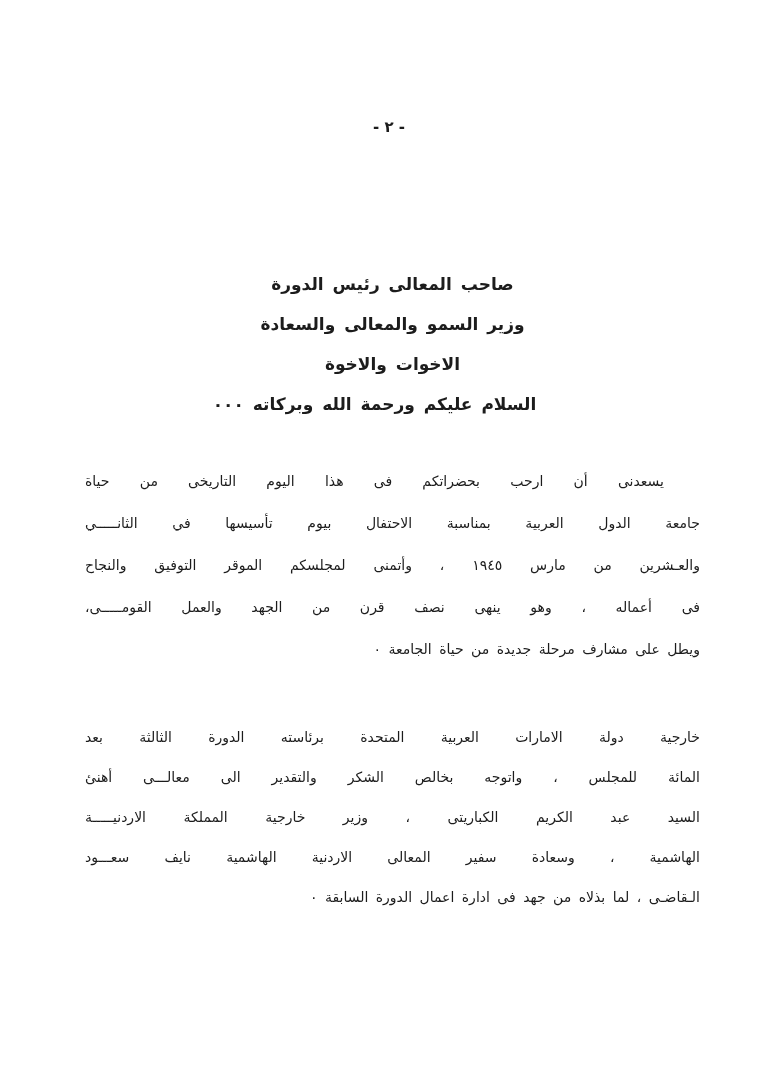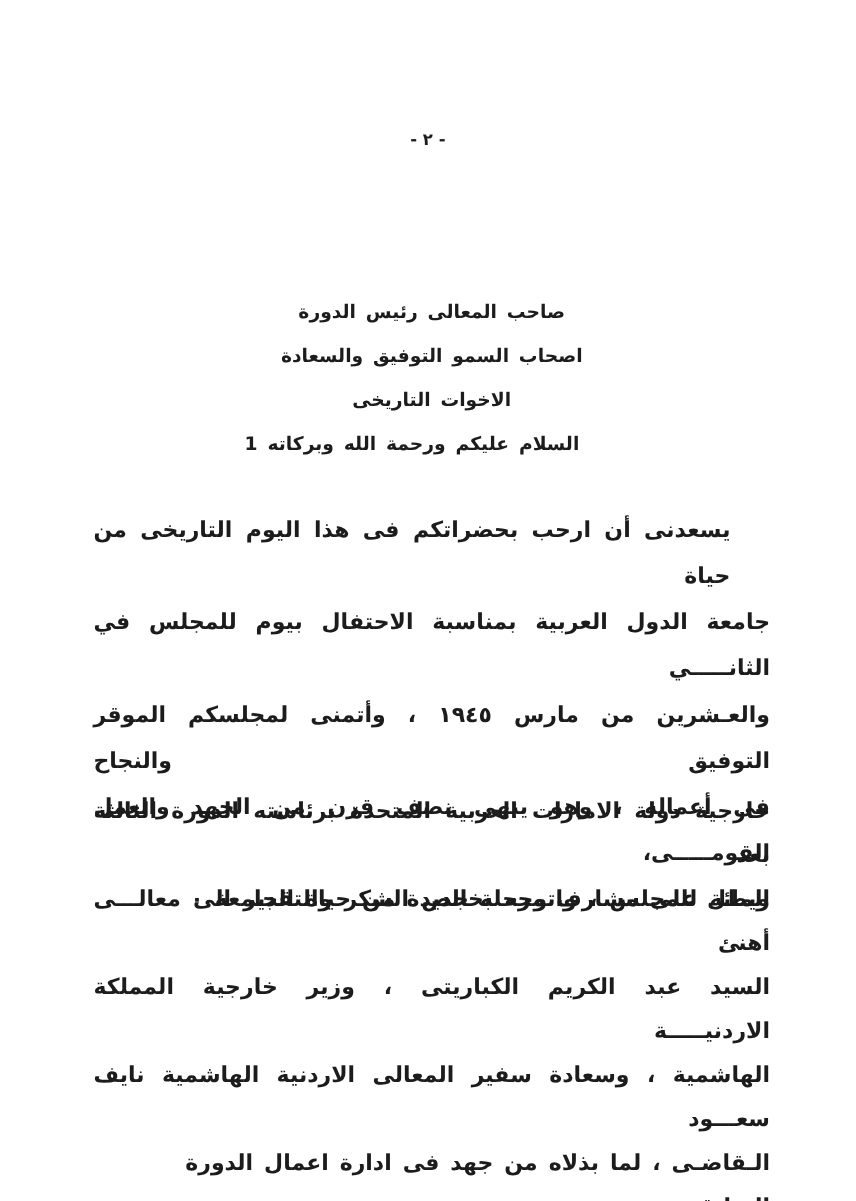--- a/index.html
+++ b/index.html
@@ -53,22 +53,22 @@
     font-size: 17px;
     font-weight: 700;
     word-spacing: 3px;
   }
   .salutation { line-height: 40px; text-align: center; }
   .greeting { padding-right: 36px; }
   .paragraph {
     position: absolute;
     right: 78px;
     left: 85px;
-    font-size: 20px;
-    font-weight: 700;
+    font-size: 14px;
+    font-weight: 400;
     word-spacing: 3px;
   }
   .para1 { top: 460px; }
   .para1 .line { line-height: 42px; }
   .para2 { top: 717px; }
   .para2 .line { line-height: 40px; }
   .line {
     text-align: justify;
     text-align-last: justify;
   }
@@ -81,28 +81,28 @@
 </head>
 <body>
 
 <div class="doc">
 
   <div class="pageno">- ٢ -</div>
 
 
   <div class="salutations">
     <div class="salutation">صاحب المعالى رئيس الدورة</div>
-    <div class="salutation">اصحاب السمو التوفيق والسعادة</div>
-    <div class="salutation">الاخوات التاريخى</div>
-    <div class="salutation greeting">السلام عليكم ورحمة الله وبركاته 1</div>
+    <div class="salutation">وزير السمو والمعالى والسعادة</div>
+    <div class="salutation">الاخوات والاخوة</div>
+    <div class="salutation greeting">السلام عليكم ورحمة الله وبركاته ٠٠٠</div>
   </div>
 
   <div class="paragraph para1">
     <div class="line first">يسعدنى أن ارحب بحضراتكم فى هذا اليوم التاريخى من حياة</div>
-    <div class="line">جامعة الدول العربية بمناسبة الاحتفال بيوم للمجلس في الثانـــــي</div>
+    <div class="line">جامعة الدول العربية بمناسبة الاحتفال بيوم تأسيسها في الثانـــــي</div>
     <div class="line">والعـشرين من مارس ١٩٤٥ ، وأتمنى لمجلسكم الموقر التوفيق والنجاح</div>
     <div class="line">فى أعماله ، وهو ينهى نصف قرن من الجهد والعمل القومـــــى،</div>
     <div class="line last">ويطل على مشارف مرحلة جديدة من حياة الجامعة ٠</div>
   </div>
 
   <div class="paragraph para2">
     <div class="line">خارجية دولة الامارات العربية المتحدة برئاسته الدورة الثالثة بعد</div>
     <div class="line">المائة للمجلس ، واتوجه بخالص الشكر والتقدير الى معالـــى أهنئ</div>
     <div class="line">السيد عبد الكريم الكباريتى ، وزير خارجية المملكة الاردنيـــــة</div>
     <div class="line">الهاشمية ، وسعادة سفير المعالى الاردنية الهاشمية نايف سعـــود</div>

